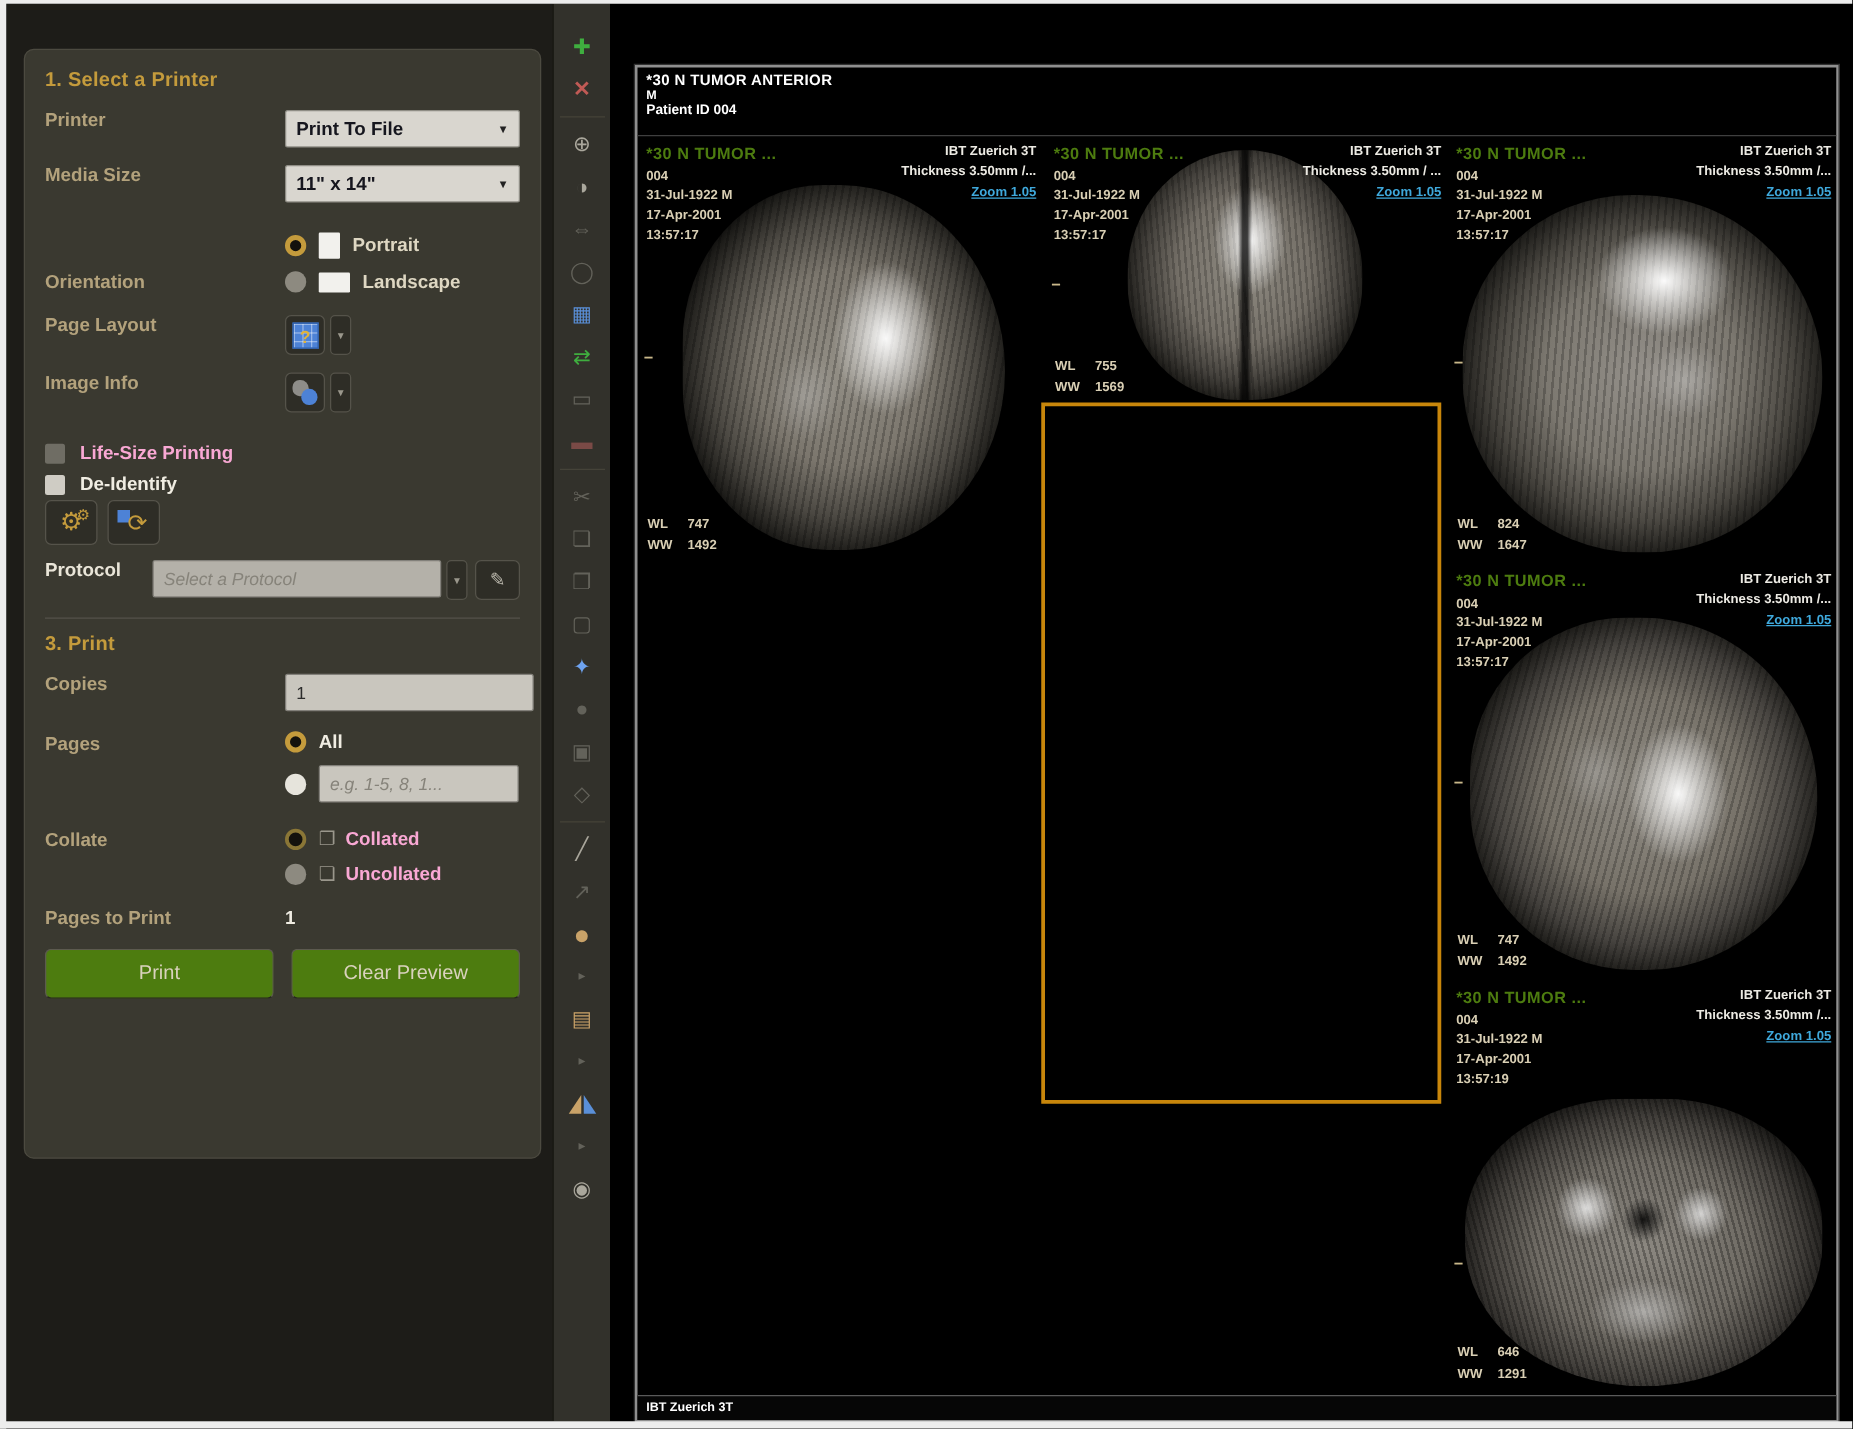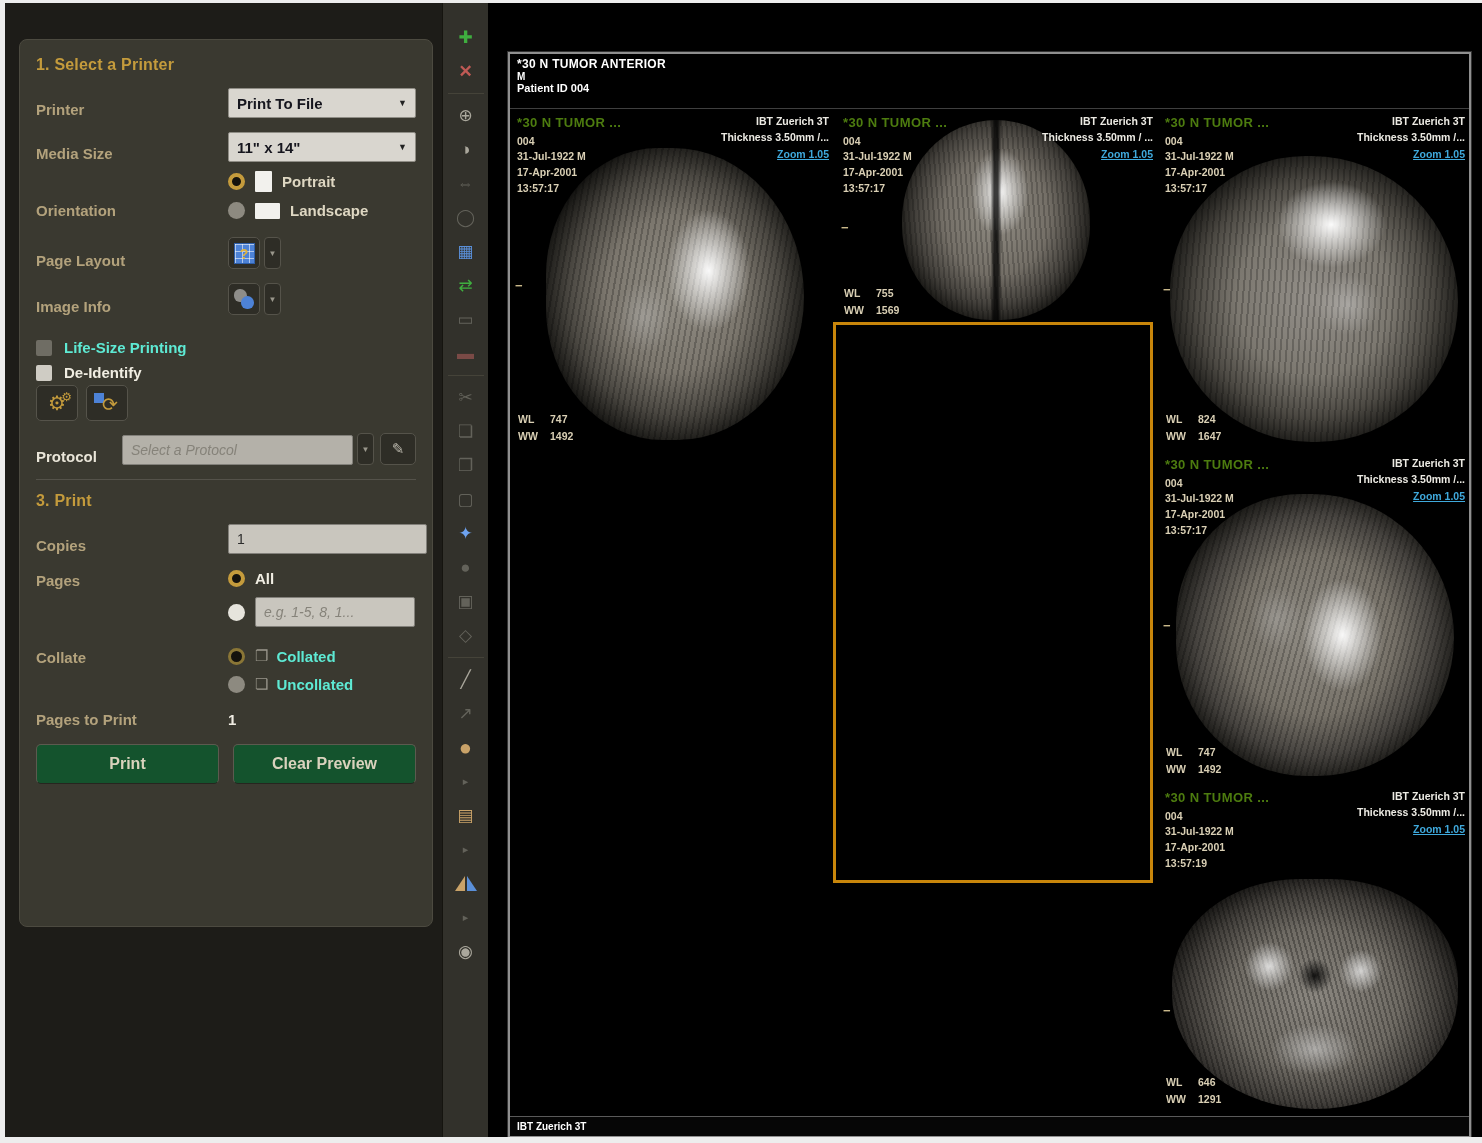--- a/index.html
+++ b/index.html
@@ -14,40 +14,40 @@
 
   .left-region{position:absolute;left:5px;top:3px;width:437px;height:1134px;background:#1d1c18}
 
   
   .print-panel{
     position:absolute;left:14px;top:36px;width:414px;height:888px;
     background:#3a3930;border:1px solid #4c4a40;border-radius:8px;
     padding:16px 16px 14px 16px;color:#b3a27c;overflow:hidden;
   }
   .sec-title{color:#c49b3c;font-weight:bold;font-size:16px;margin-bottom:14px;letter-spacing:.2px}
-  .row{display:flex;align-items:flex-end;margin-bottom:14px}
+  .row{display:flex;align-items:flex-start;margin-bottom:14px}
   .lbl{width:192px;font-size:15px;font-weight:bold;color:#b3a27c;flex:none}
   .lbl.white{color:#e9e5d8}
   .dd{flex:1;height:30px;background:#d9d6cf;border:1px solid #8f8d85;border-radius:2px;
       display:flex;align-items:center;justify-content:space-between;padding:0 8px;
       color:#16161e;font-weight:bold;font-size:15px;cursor:pointer}
   .dd .caret{font-size:9px;color:#222}
   .tin{flex:1;height:30px;background:#c9c6be;border:1px solid #82807a;border-radius:2px;
        color:#2c2c2c;font-size:14px;padding:12px 8px;font-family:"Liberation Sans",sans-serif}
   .tin::placeholder{font-style:italic;color:#86837a}
   .tin.dim{background:#b4b1a9}
   .radio{width:17px;height:17px;border-radius:50%;flex:none;margin-right:10px}
   .radio.sel{border:4px solid #c49b3c;background:#14120d}
   .radio.unsel{background:#8d8a80}
   .radio.white{background:#e6e4dc}
   .radio.dimsel{border:3px solid #8a7636;background:#14120d}
   .page-ic-p{width:17px;height:21px;background:#f2f1ed;border-radius:1px;margin-right:10px;flex:none}
   .page-ic-l{width:25px;height:16px;background:#f2f1ed;border-radius:1px;margin-right:10px;flex:none}
   .opt-text{font-size:15px;font-weight:bold;color:#ded7c2}
-  .opt-text.dim{color:#5eead4}
+  .opt-text.dim{color:#f9a8d4}
   .opt-row{display:flex;align-items:center;margin-bottom:10px}
   .tool-btn{width:32px;height:32px;background:#2e2d26;border:1px solid #55534a;border-radius:5px;
             display:flex;align-items:center;justify-content:center;cursor:pointer;flex:none}
   .dd-mini{width:17px;height:32px;background:#2e2d26;border:1px solid #55534a;border-radius:4px;
            display:flex;align-items:center;justify-content:center;color:#9a978c;font-size:8px;margin-left:4px;cursor:pointer;flex:none}
   .grid-ic{width:21px;height:21px;background:#4d82d6;border:1px solid #2e5ea8;position:relative;
            background-image:linear-gradient(rgba(255,255,255,.55) 1px,transparent 1px),linear-gradient(90deg,rgba(255,255,255,.55) 1px,transparent 1px);
            background-size:7px 7px}
   .grid-ic .q{position:absolute;inset:0;color:#e0b33c;font-weight:bold;font-size:14px;text-align:center;line-height:20px}
   .info-ic{position:relative;width:21px;height:21px}
@@ -60,22 +60,22 @@
           display:flex;align-items:center;justify-content:center;margin-right:8px;cursor:pointer;position:relative}
   .gear1{color:#c49b3c;font-size:20px;line-height:1}
   .gear2{color:#c49b3c;font-size:12px;position:absolute;right:5px;top:4px}
   .sync-sq{position:absolute;left:7px;top:7px;width:10px;height:10px;background:#4d82d6}
   .sync-arrow{color:#c49b3c;font-size:19px;line-height:1;position:relative;left:3px;top:1px}
   .edit-btn{width:36px;height:32px;background:#2e2d26;border:1px solid #55534a;border-radius:5px;
             display:flex;align-items:center;justify-content:center;color:#b9b6ab;font-size:15px;margin-left:6px;cursor:pointer;flex:none}
   .hr{height:1px;background:#54524a;margin:4px 0 12px 0}
   .value-white{color:#efece2;font-weight:bold;font-size:15px}
   .btn-row{display:flex;gap:14px;margin-top:16px}
-  .btn{flex:1;height:40px;background:#14532d;border:1px solid #5c5a4f;border-bottom-color:#26251f;
-       border-radius:5px;color:#d9d2bd;font-weight:bold;font-size:16px;
+  .btn{flex:1;height:40px;background:#4d7c0f;border:1px solid #5c5a4f;border-bottom-color:#26251f;
+       border-radius:5px;color:#d9d2bd;font-weight:normal;font-size:16px;
        display:flex;align-items:center;justify-content:center;cursor:pointer}
 
   
   .toolbar{position:absolute;left:442px;top:3px;width:46px;height:1134px;background:#32312b;
            border-left:1px solid #15140f;display:flex;flex-direction:column;align-items:center;
            padding-top:22px;gap:9px}
   .tb{width:32px;height:25px;display:flex;align-items:center;justify-content:center;
       font-size:17px;line-height:1;cursor:pointer;color:#8f8d83}
   .tb-sep{width:36px;height:1px;background:#454339;flex:none}
   .c-green{color:#3fae3f}.c-red{color:#c05a55;font-weight:bold}.c-blue{color:#5a8fd8}
@@ -155,21 +155,21 @@
     <div class="sec-title">1. Select a Printer</div>
 
     <div class="row">
       <span class="lbl">Printer</span>
       <div class="dd">
         <span>Print To File</span>
         <span class="caret">▼</span>
       </div>
     </div>
 
-    <div class="row" style="margin-bottom:9px">
+    <div class="row" style="margin-bottom:24px">
       <span class="lbl">Media Size</span>
       <div class="dd">
         <span>11" x 14"</span>
         <span class="caret">▼</span>
       </div>
     </div>
 
 
     <div class="row" style="align-items:flex-end;margin-bottom:18px">
       <span class="lbl" style="padding-top:3px">Orientation</span>

